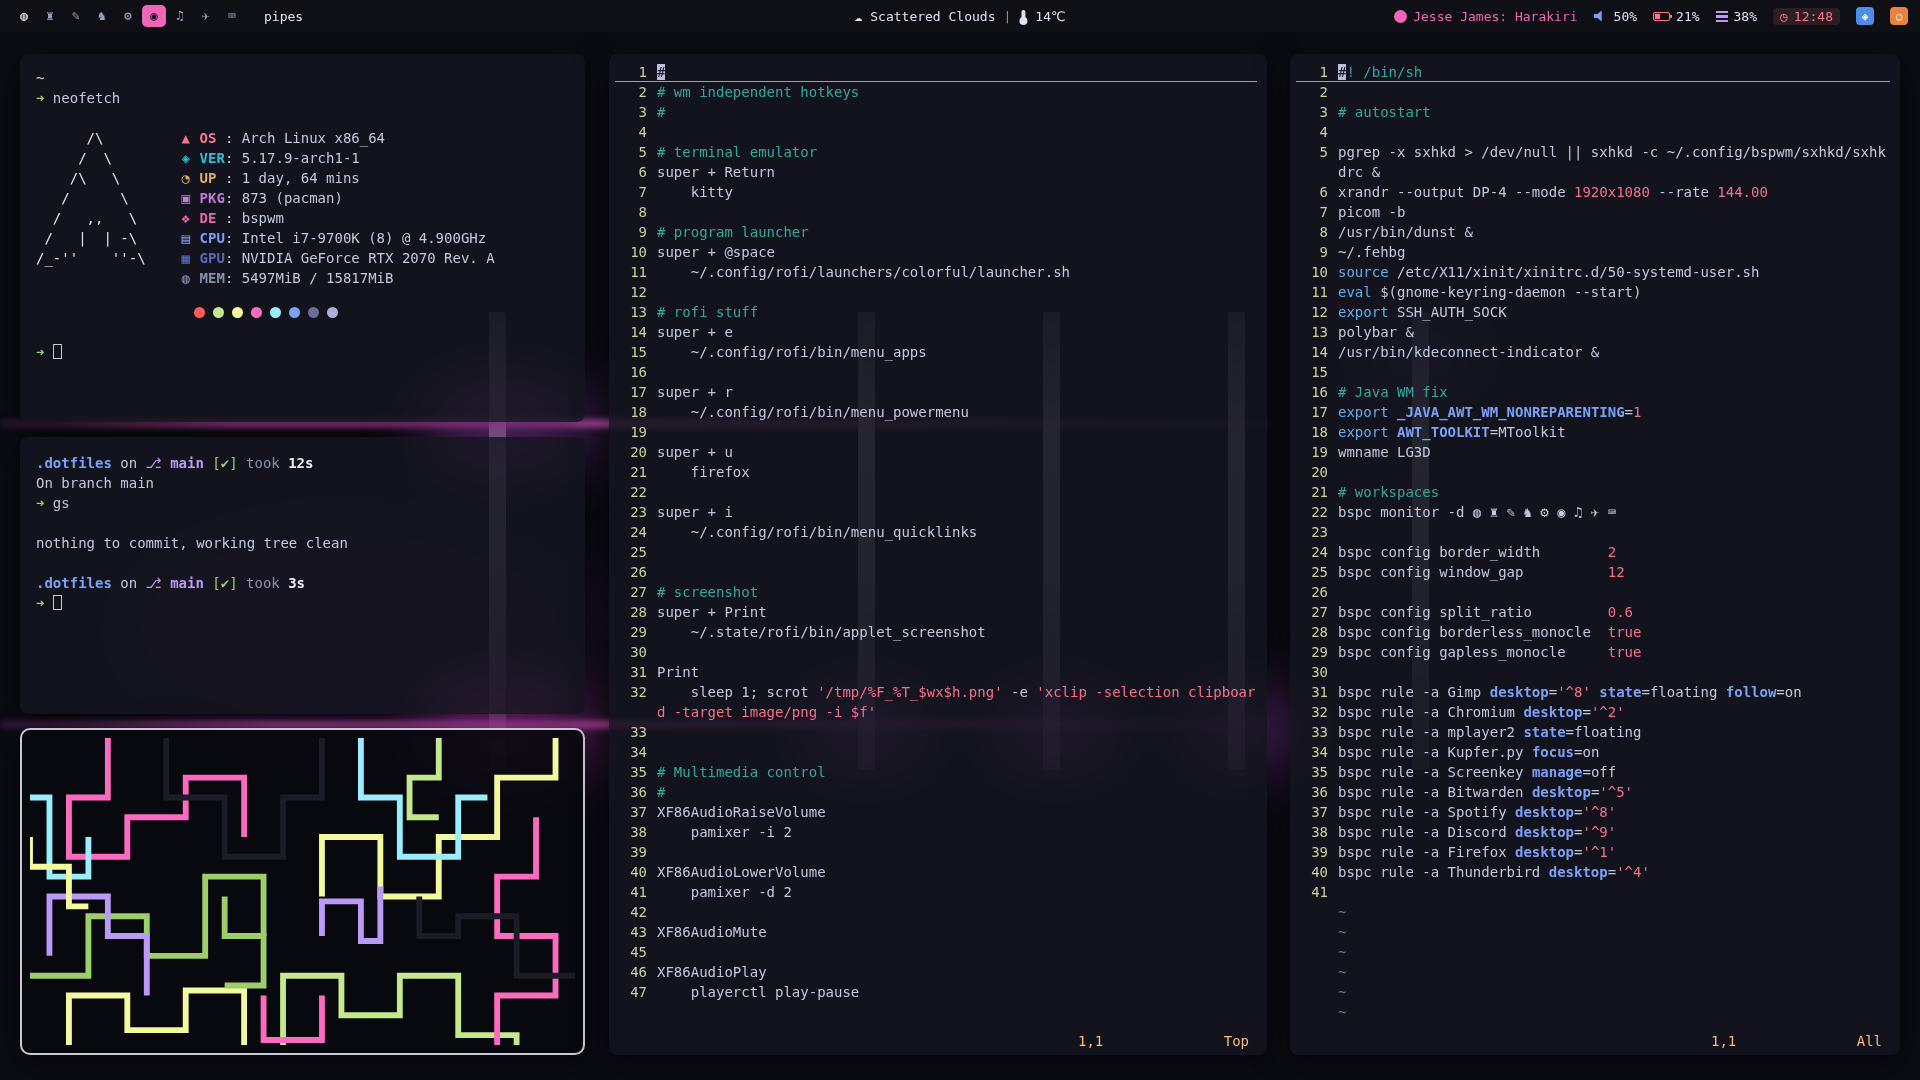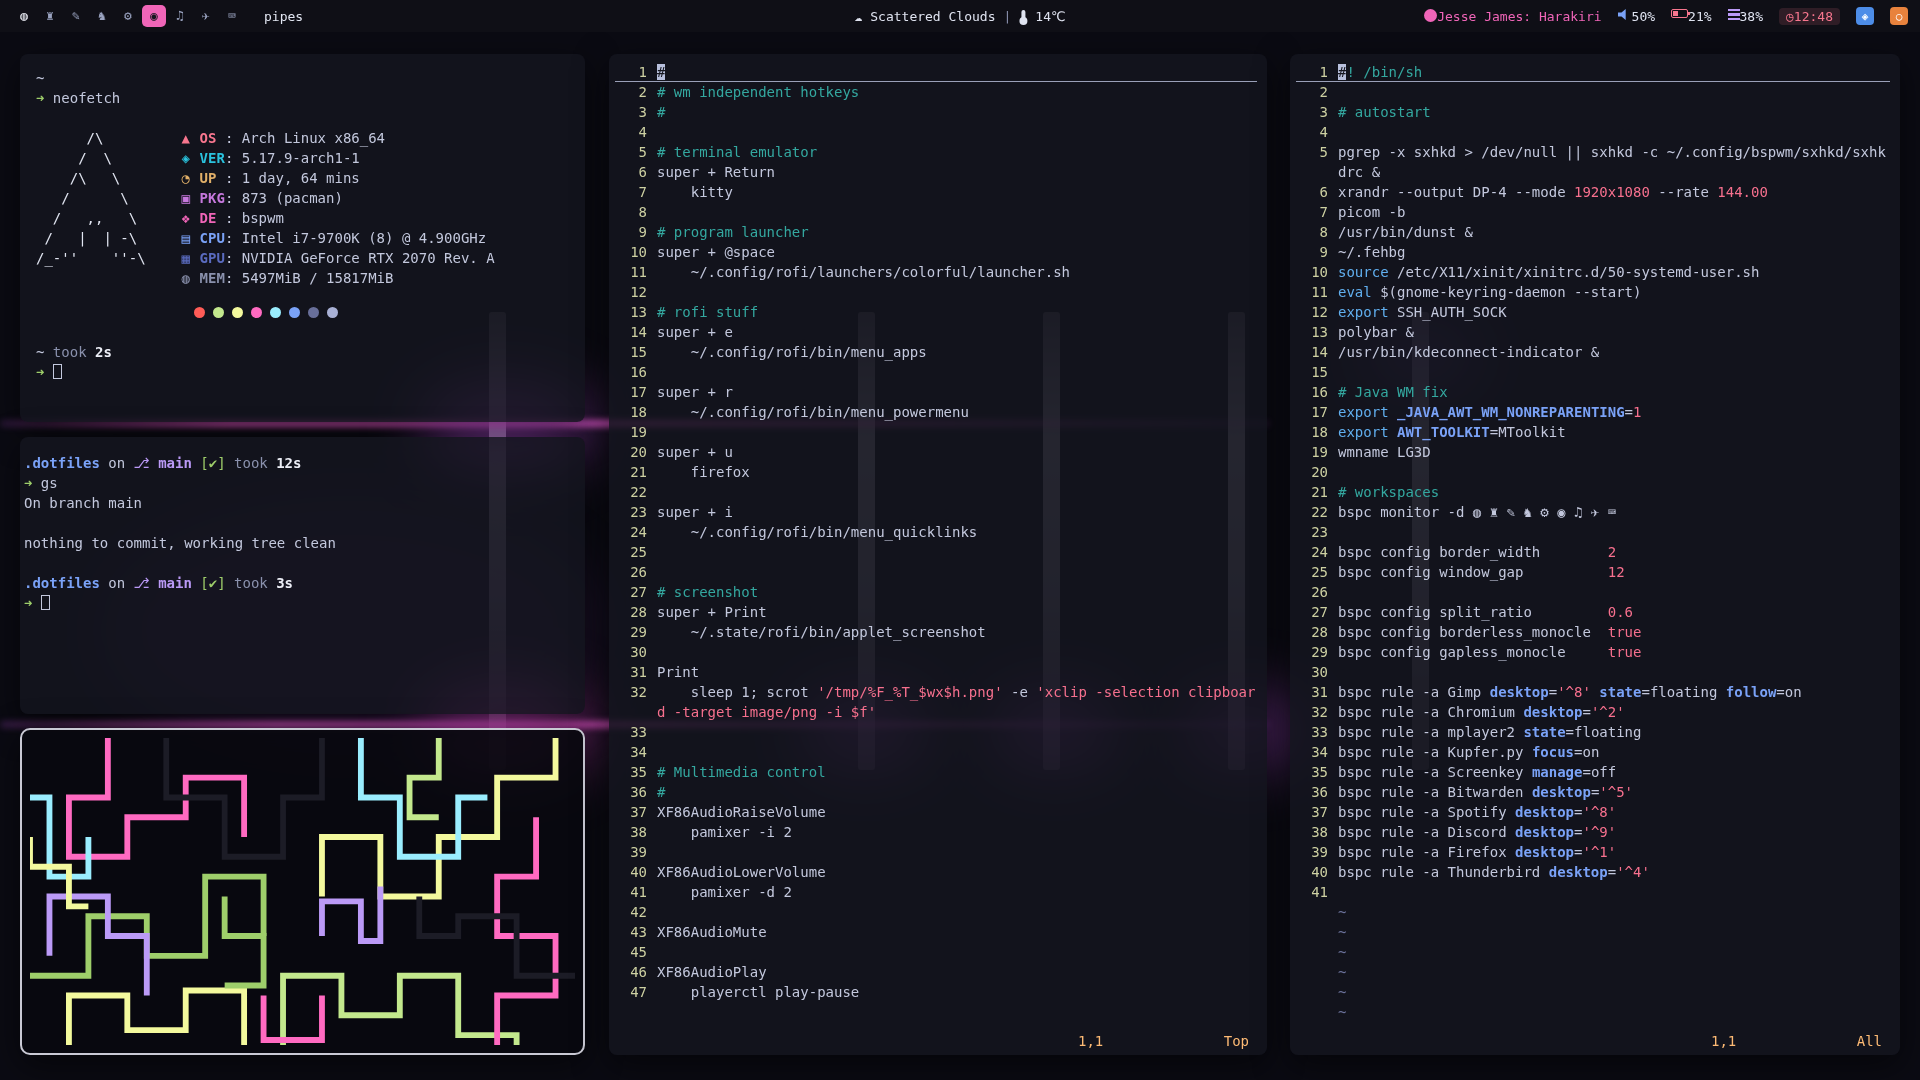--- a/index.html
+++ b/index.html
@@ -13,21 +13,21 @@
   .neon1{left:0;top:420px;width:1270px;
     background:linear-gradient(90deg,rgba(210,90,255,.15),rgba(255,95,220,.85) 18%,rgba(255,95,220,.85) 44%,rgba(200,80,255,.12))}
   .neon2{left:0;top:721px;width:1270px;
     background:linear-gradient(90deg,rgba(210,90,255,.2),rgba(255,95,220,.9) 22%,rgba(255,95,220,.8) 40%,rgba(200,80,255,.12))}
   .glowspot{position:absolute;border-radius:50%;filter:blur(30px);z-index:0}
 
   
   .window{position:absolute;background:rgba(20,21,30,.86);border-radius:8px;z-index:2;
     box-shadow:0 10px 34px rgba(0,0,0,.55)}
   .term1{left:20px;top:54px;width:565px;height:368px;padding:14px 16px}
-  .term2{left:20px;top:437px;width:565px;height:277px;padding:16px 4px}
+  .term2{left:20px;top:437px;width:565px;height:277px;padding:16px 16px}
   .pipeswin{left:20px;top:728px;width:565px;height:327px;background:rgba(8,8,15,.94);
     border:2px solid #c9c9d4;border-radius:10px;padding:8px}
   .editor{padding:8px 10px 28px 6px}
   .ed-mid{left:609px;top:54px;width:658px;height:1001px}
   .ed-right{left:1290px;top:54px;width:610px;height:1001px}
 
   
   .trow{min-height:20px;line-height:20px;white-space:pre}
   .sg{white-space:pre-wrap}
   .fg{color:#c3c8dd}.wht{color:#eceef6}.gray{color:#8a91ad}
@@ -67,21 +67,21 @@
   .bar-left{display:flex;align-items:center;gap:4px}
   .ws{display:inline-block;width:24px;height:22px;line-height:22px;text-align:center;color:#9aa3c0}
   .ws.first{color:#eceef6}
   .ws.active{background:#f065b8;color:#15161e;border-radius:5px}
   .bar-title{color:#e2e6f2;margin-left:16px}
   .bar-center{position:absolute;left:50%;transform:translateX(-50%);display:flex;align-items:center;gap:8px;color:#dfe3f0}
   .bar-center .sep{color:#8a91ad}
   .thermo{width:4px;height:12px;background:#dfe3f0;border-radius:2px;position:relative;display:inline-block;margin:0 2px}
   .thermo::after{content:'';position:absolute;bottom:-3px;left:-2px;width:8px;height:8px;border-radius:50%;background:#dfe3f0}
   .bar-right{margin-left:auto;display:flex;align-items:center;gap:16px}
-  .module{display:flex;gap:0;color:#dfe3f0}
+  .module{display:flex;align-items:center;gap:6px;color:#dfe3f0}
   .disc{width:13px;height:13px;border-radius:50%;background:#f065b8;display:inline-block}
   .icon-speaker{display:inline-block;width:14px;height:12px;background:#7aa2f7;
     clip-path:polygon(0 33%,28% 33%,58% 4%,58% 96%,28% 67%,0 67%)}
   .icon-battery{display:inline-block;width:17px;height:9px;border:1px solid #f7768e;border-radius:2px;position:relative}
   .icon-battery::before{content:'';position:absolute;left:1px;top:1px;bottom:1px;width:30%;background:#f7768e}
   .icon-battery::after{content:'';position:absolute;right:-3px;top:2px;width:2px;height:3px;background:#f7768e}
   .icon-mem{display:inline-block;width:12px;height:11px;
     background:repeating-linear-gradient(180deg,#bb9af7 0 2.5px,transparent 2.5px 4.5px)}
   .icon-clock{color:#f7768e}
   .clockmod{background:rgba(247,118,142,.14);border-radius:4px;padding:1px 7px;color:#f7768e}
@@ -184,30 +184,29 @@
       <span class="dot" style="background: rgb(195, 232, 141);"></span>
       <span class="dot" style="background: rgb(243, 249, 157);"></span>
       <span class="dot" style="background: rgb(255, 106, 193);"></span>
       <span class="dot" style="background: rgb(154, 237, 254);"></span>
       <span class="dot" style="background: rgb(122, 162, 247);"></span>
       <span class="dot" style="background: rgb(104, 111, 154);"></span>
       <span class="dot" style="background: rgb(169, 177, 214);"></span>
     </div>
   <div id="t1bot">
       <div class="trow">​</div>
-      <div class="trow"><span class="sg fg">~ </span><span class="sg gray">took </span><span class="sg wht b">2s</span></div>
       <div class="trow"><span class="sg grn b">➜ </span><span class="sg curbox"></span></div>
     </div>
 </div>
 
 <div class="window term2">
   <div id="t2rows">
       <div class="trow"><span class="sg blu b">.dotfiles</span><span class="sg fg"> on </span><span class="sg mag">⎇ </span><span class="sg mag b">main</span><span class="sg grn"> [</span><span class="sg grn b">✔</span><span class="sg grn">]</span><span class="sg gray"> took </span><span class="sg wht b">12s</span></div>
+      <div class="trow"><span class="sg fg">On branch main</span></div>
       <div class="trow"><span class="sg grn b">➜ </span><span class="sg fg">gs</span></div>
-      <div class="trow"><span class="sg fg">On branch main</span></div>
       <div class="trow">​</div>
       <div class="trow"><span class="sg fg">nothing to commit, working tree clean</span></div>
       <div class="trow">​</div>
       <div class="trow"><span class="sg blu b">.dotfiles</span><span class="sg fg"> on </span><span class="sg mag">⎇ </span><span class="sg mag b">main</span><span class="sg grn"> [</span><span class="sg grn b">✔</span><span class="sg grn">]</span><span class="sg gray"> took </span><span class="sg wht b">3s</span></div>
       <div class="trow"><span class="sg grn b">➜ </span><span class="sg curbox"></span></div>
     </div>
 </div>
 
 <div class="window pipeswin">
   <svg id="pipesvg" viewBox="0 0 560 310" preserveAspectRatio="none">

